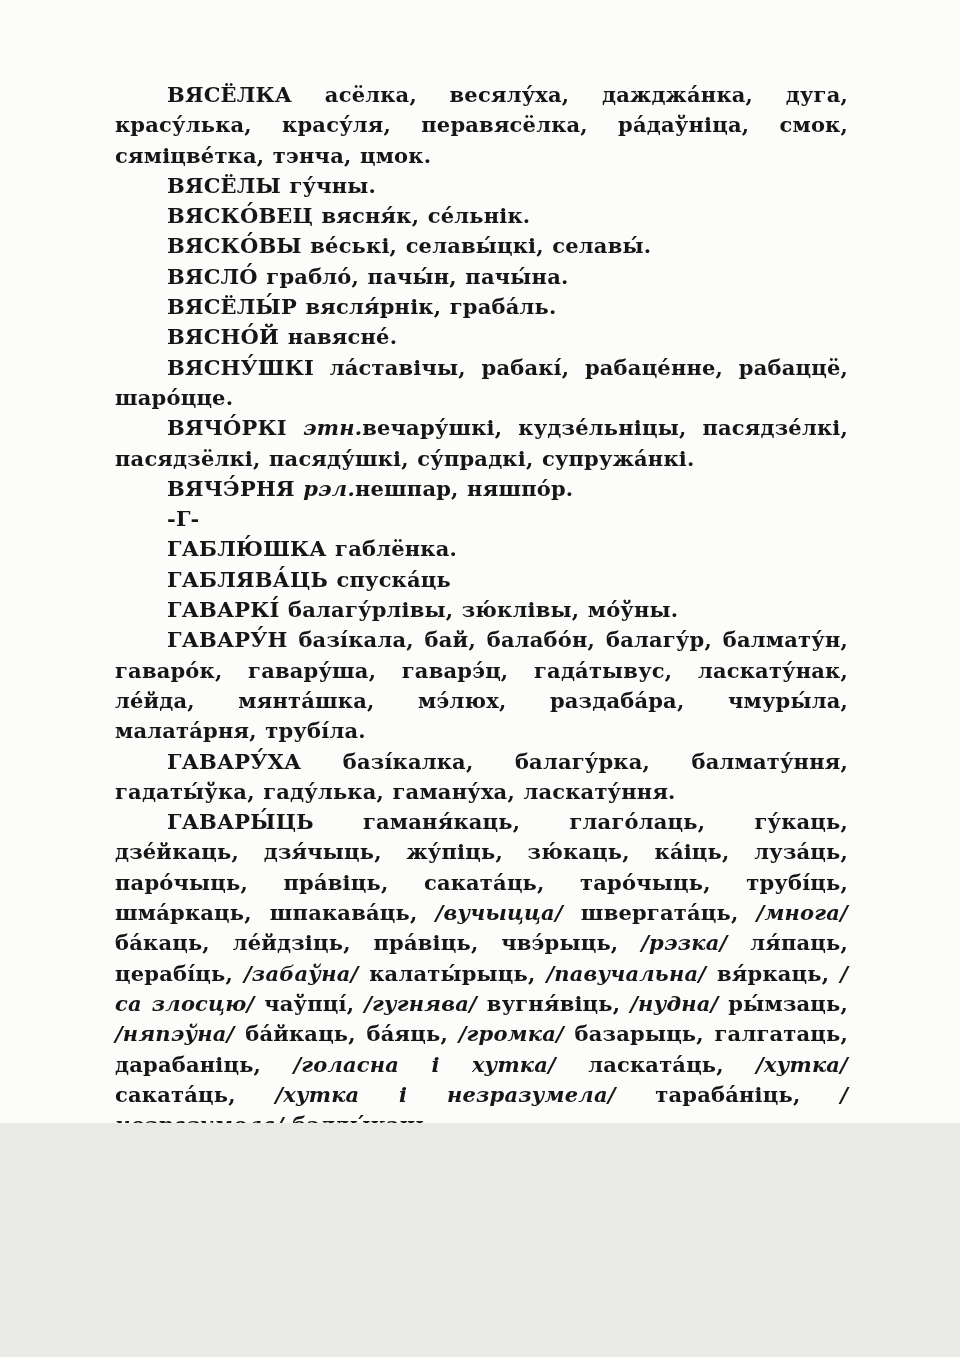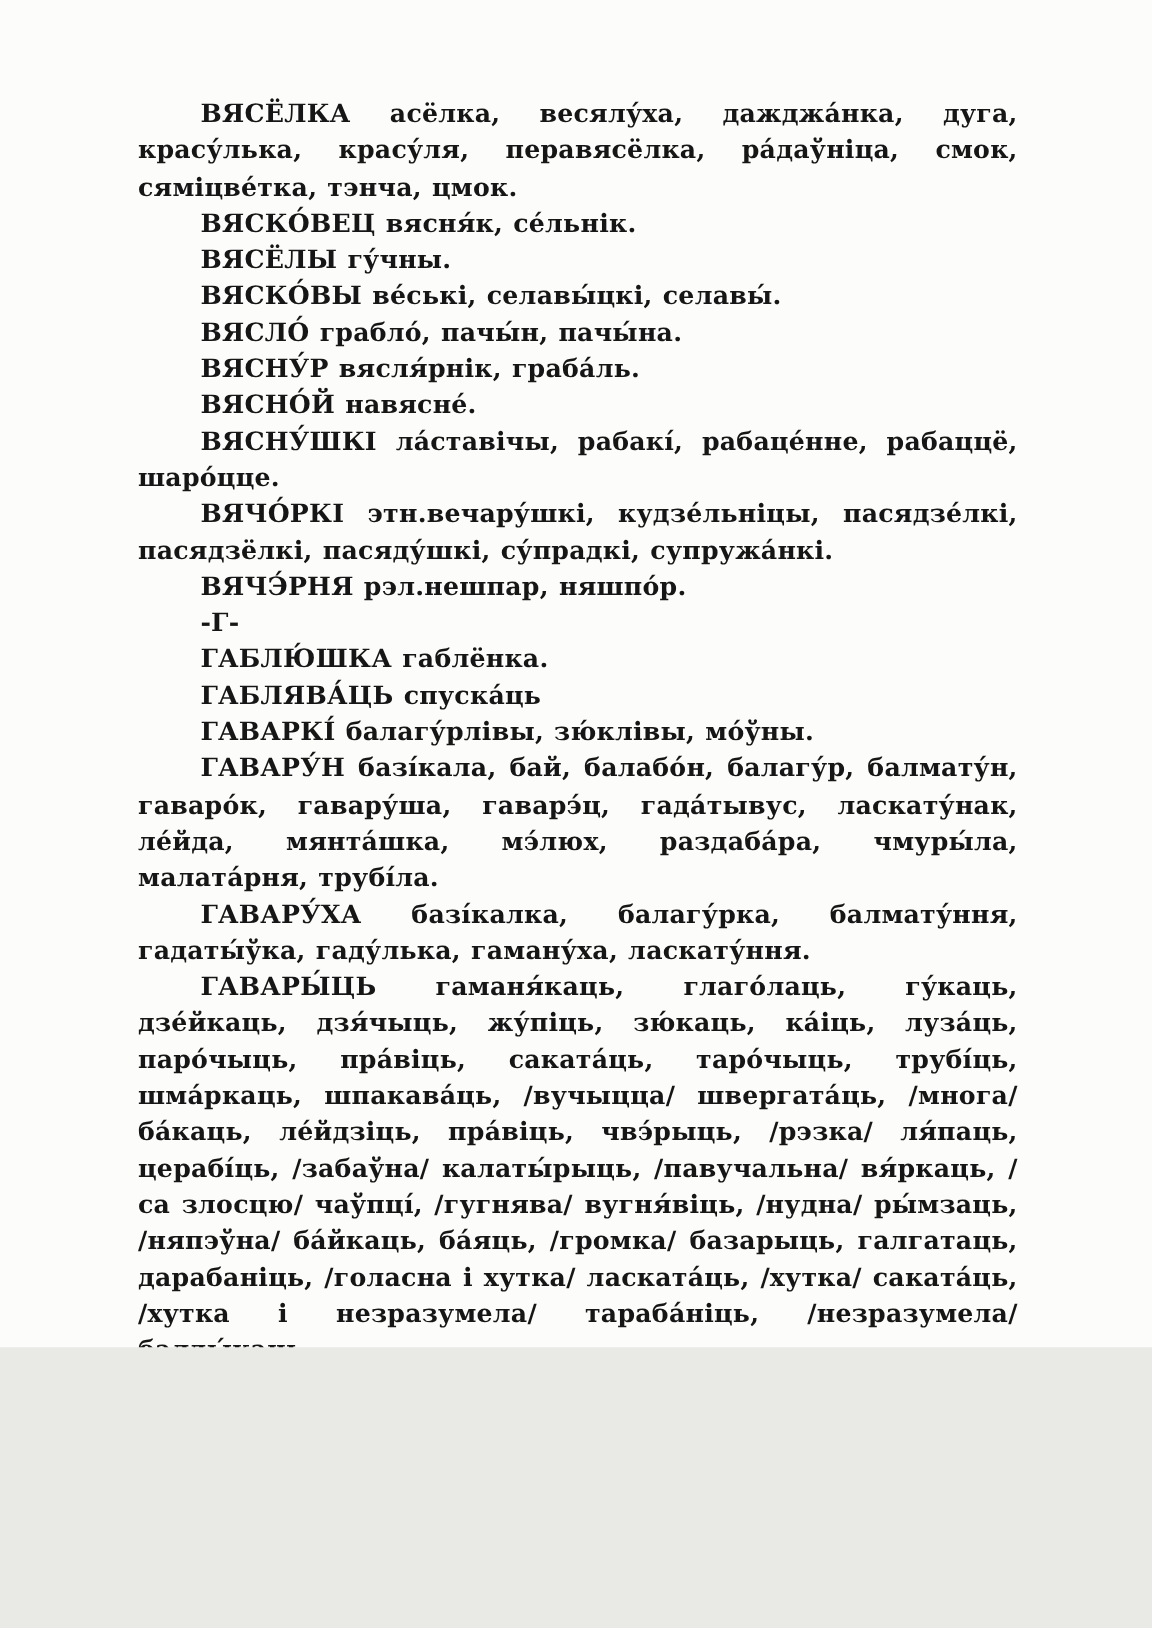--- a/index.html
+++ b/index.html
@@ -36,42 +36,43 @@
   }
   .section-header {
     font-size: 22px;
     line-height: 30px;
     text-align: center;
     margin-top: 29px;
     margin-bottom: 27px;
     text-indent: 0;
   }
   .it {
+    font-style: italic;
   }
   .page-number {
     position: absolute;
     left: 0;
     right: 0;
     top: 1231px;
     text-align: center;
     font-size: 19px;
     letter-spacing: 1px;
   }
 </style>
 </head>
 <body>
 
 <div class="page">
   <div class="text-block">
       <p class="entry"><span class="">ВЯСЁЛКА</span><span class=""> асёлка, весялу́ха, дажджа́нка, дуга, красу́лька, красу́ля, перавясёлка, ра́даўніца, смок, сяміцве́тка, тэнча, цмок.</span></p>
+      <p class="entry"><span class="">ВЯСЁЛЫ</span><span class=""> гу́чны.</span></p>
       <p class="entry"><span class="">ВЯСКО́ВЕЦ</span><span class=""> вясня́к, се́льнік.</span></p>
-      <p class="entry"><span class="">ВЯСЁЛЫ</span><span class=""> гу́чны.</span></p>
       <p class="entry"><span class="">ВЯСКО́ВЫ</span><span class=""> ве́ські, селавы́цкі, селавы́.</span></p>
       <p class="entry"><span class="">ВЯСЛО́</span><span class=""> грабло́, пачы́н, пачы́на.</span></p>
-      <p class="entry"><span class="">ВЯСНУ́Р</span><span class=""> вясля́рнік, граба́ль.</span></p>
+      <p class="entry"><span class="">ВЯСЁЛЫ́Р</span><span class=""> вясля́рнік, граба́ль.</span></p>
       <p class="entry"><span class="">ВЯСНО́Й</span><span class=""> навясне́.</span></p>
       <p class="entry"><span class="">ВЯСНУ́ШКІ</span><span class=""> ла́ставічы, рабакі́, рабаце́нне, рабаццё, шаро́цце.</span></p>
       <p class="entry"><span class="">ВЯЧО́РКІ</span><span class=""> </span><span class="it">этн.</span><span class="">вечару́шкі, кудзе́льніцы, пасядзе́лкі, пасядзёлкі, пасяду́шкі, су́прадкі, супружа́нкі.</span></p>
       <p class="entry"><span class="">ВЯЧЭ́РНЯ</span><span class=""> </span><span class="it">рэл.</span><span class="">нешпар, няшпо́р.</span></p>
       <p class="entry section-header">-Г-</p>
       <p class="entry"><span class="">ГАБЛЮ́ШКА</span><span class=""> габлёнка.</span></p>
       <p class="entry"><span class="">ГАБЛЯВА́ЦЬ</span><span class=""> спуска́ць</span></p>
       <p class="entry"><span class="">ГАВАРКІ́</span><span class=""> балагу́рлівы, зю́клівы, мо́ўны.</span></p>
       <p class="entry"><span class="">ГАВАРУ́Н</span><span class=""> базі́кала, бай, балабо́н, балагу́р, балмату́н, гаваро́к, гавару́ша, гаварэ́ц, гада́тывус, ласкату́нак, ле́йда, мянта́шка, мэ́люх, раздаба́ра, чмуры́ла, малата́рня, трубі́ла.</span></p>
       <p class="entry"><span class="">ГАВАРУ́ХА</span><span class=""> базі́калка, балагу́рка, балмату́ння, гадаты́ўка, гаду́лька, гаману́ха, ласкату́ння.</span></p>

